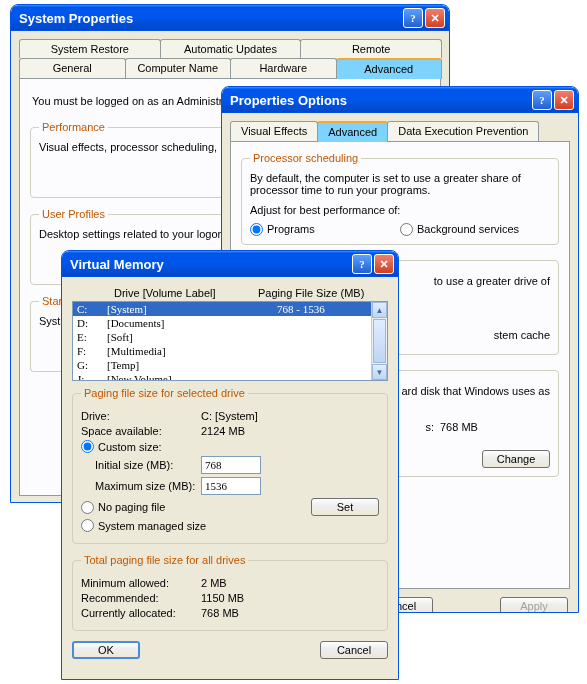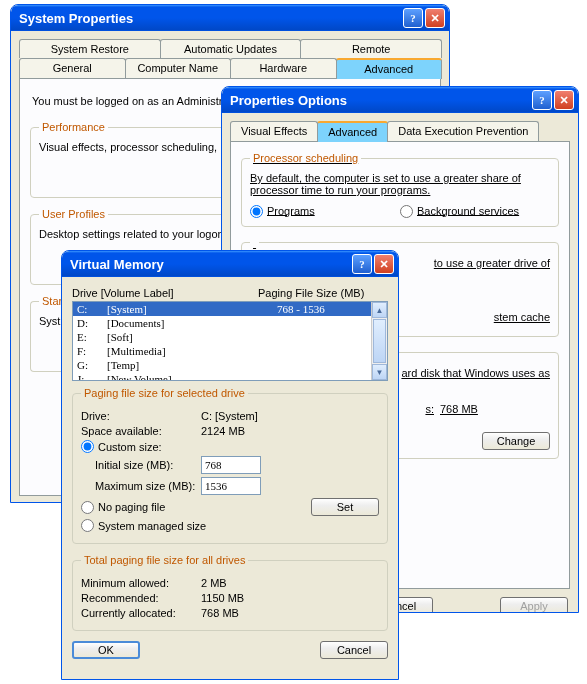--- a/index.html
+++ b/index.html
@@ -183,24 +183,25 @@
     <span class="title">Properties Options</span>
     <div class="tb-btn tb-help">?</div>
     <div class="tb-btn tb-close">✕</div>
   </div>
   <div class="content">
     <div class="tabrow">
       <div class="tab" style="flex:0 0 auto;">Visual Effects</div>
       <div class="tab active" style="flex:0 0 auto;">Advanced</div>
       <div class="tab" style="flex:0 0 auto;">Data Execution Prevention</div>
     </div>
-    <div class="tabpanel" style="height:448px;text-decoration:underline;">
+    <div class="tabpanel" style="height:448px;">
       <fieldset>
         <legend>Processor scheduling</legend>
         <div style="margin-bottom:8px;">By default, the computer is set to use a greater share of processor time to run your programs.</div>
+        <div style="margin-bottom:6px;">Adjust for best performance of:</div>
         <div style="display:flex;">
           <div style="flex:1;"><input type="radio" checked="" style=""><label>Programs</label></div>
           <div style="flex:1;"><input type="radio" style=""><label>Background services</label></div>
         </div>
       </fieldset>
       <fieldset style="height:100px;">
         <legend style="color:#c05800;">&nbsp;</legend>
         <div style="text-align:right;">to use a greater drive of</div>
         <div style="text-align:right; margin-top:42px;">stem cache</div>
       </fieldset>
@@ -224,21 +225,21 @@
   </div>
 </div>
 
 <div class="window" style="left:61px; top:250px; width:338px; height:430px;">
   <div class="titlebar">
     <span class="title">Virtual Memory</span>
     <div class="tb-btn tb-help">?</div>
     <div class="tb-btn tb-close">✕</div>
   </div>
   <div class="content" style="padding:10px;">
-    <div style="display:flex; margin-bottom:2px;">
+    <div style="display:flex; margin-bottom:2px;margin-left:42px;">
       <span style="flex:1;">Drive  [Volume Label]</span>
       <span style="width:130px;">Paging File Size (MB)</span>
     </div>
     <div class="listbox" style="height:80px;">
       <div id="drive-rows" style="margin-right:16px;">
           <div class="drive-row sel">
             <span class="drv-l">C:</span>
             <span class="drv-v">[System]</span>
             <span class="drv-p">768 - 1536</span>
           </div>

